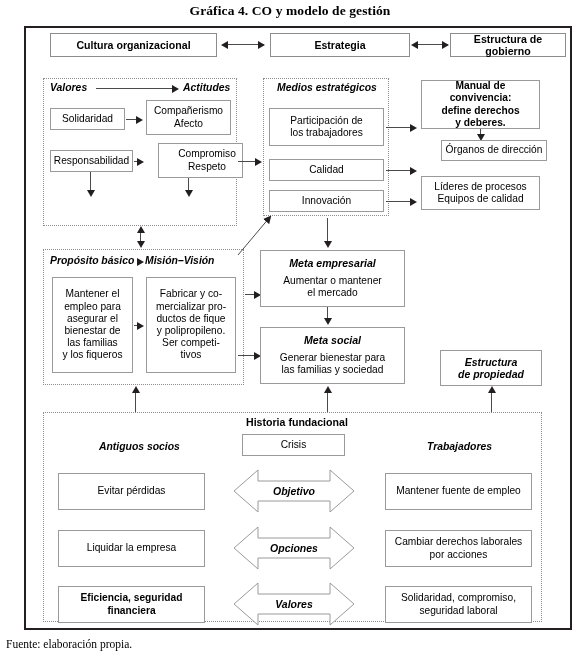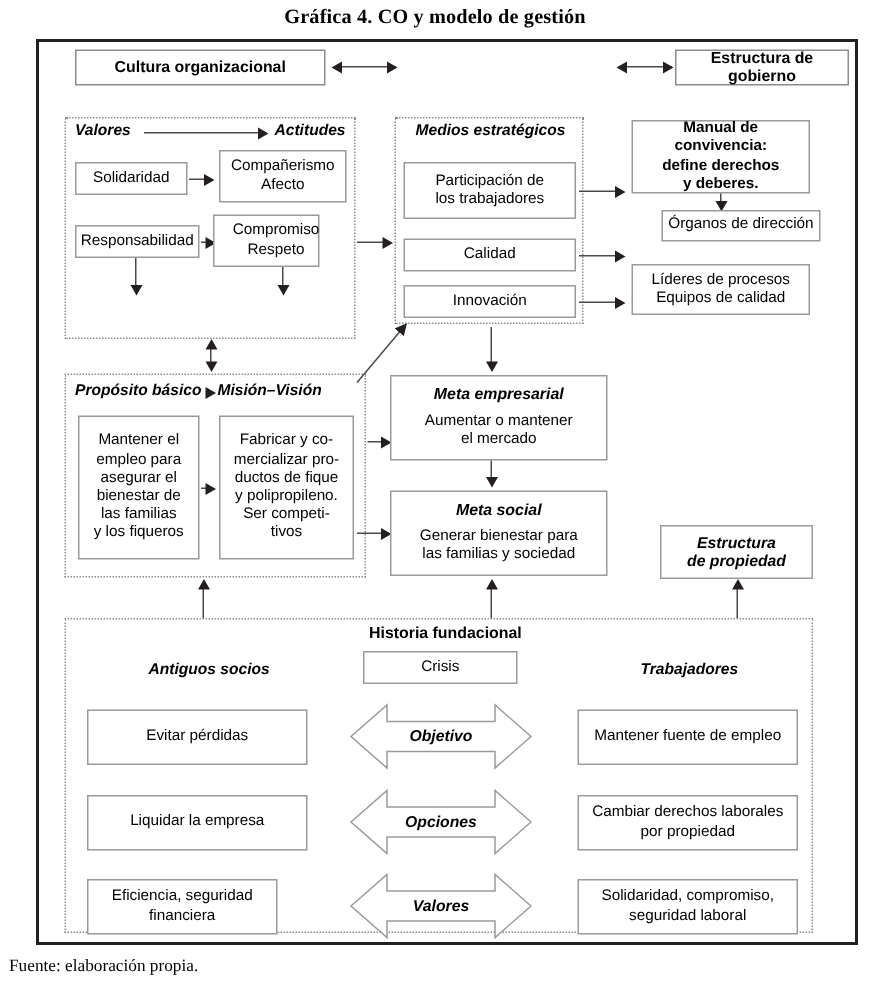--- a/index.html
+++ b/index.html
@@ -105,20 +105,23 @@
   <div class="frame"></div>
 
   <div class="bx topbox" style="left:50px;top:33px;width:167px;height:24px;">
     <span>Cultura organizacional</span>
   </div>
 
   <div class="ln lnh" style="left:224px;top:44px;width:40px;"></div>
   <div class="ar ar-l" style="left:221px;top:41px;"></div>
   <div class="ar ar-r" style="left:258px;top:41px;"></div>
 
+  <div class="bx topbox" style="left:270px;top:33px;width:140px;height:24px;">
+    <span>Estrategia</span>
+  </div>
 
   <div class="ln lnh" style="left:414px;top:44px;width:34px;"></div>
   <div class="ar ar-l" style="left:411px;top:41px;"></div>
   <div class="ar ar-r" style="left:442px;top:41px;"></div>
 
   <div class="bx topbox" style="left:450px;top:33px;width:116px;height:24px;">
     <span>Estructura de gobierno</span>
   </div>
 
   <div class="grp" style="left:43px;top:78px;width:194px;height:148px;"></div>
@@ -140,21 +143,21 @@
       <span>Afecto</span>
     </span>
   </div>
 
   <div class="bx" style="left:50px;top:150px;width:83px;height:22px;">
     <span>Responsabilidad</span>
   </div>
   <div class="ln lnh" style="left:134px;top:161px;width:8px;"></div>
   <div class="ar ar-r" style="left:137px;top:158px;"></div>
 
-  <div class="bx" style="left:142px;top:143px;width:71px;height:35px;padding-left:15px;">
+  <div class="bx" style="left:158px;top:143px;width:85px;height:35px;padding-left:15px;">
     <span>
       <span>Compromiso</span><br>
       <span>Respeto</span>
     </span>
   </div>
 
   <div class="ln lnv" style="left:90px;top:172px;height:20px;"></div>
   <div class="ar ar-d" style="left:87px;top:190px;"></div>
   <div class="ln lnv" style="left:188px;top:178px;height:14px;"></div>
   <div class="ar ar-d" style="left:185px;top:190px;"></div>
@@ -330,25 +333,25 @@
   </div>
   <div class="dbl" style="left:232px;top:523px;width:124px;height:50px;">
     <svg width="124" height="50" viewBox="0 0 124 50">
       <polygon points="2,25 26,4 26,15 98,15 98,4 122,25 98,46 98,35 26,35 26,46" fill="#ffffff" stroke="#9a9a9a" stroke-width="1"></polygon>
     </svg>
     <span class="lbl">Opciones</span>
   </div>
   <div class="bx" style="left:385px;top:530px;width:147px;height:37px;">
     <span>
       <span>Cambiar derechos laborales</span><br>
-      <span>por propiedad</span>
-    </span>
-  </div>
-
-  <div class="bx" style="left:58px;top:586px;width:127px;height:37px;">
+      <span>por acciones</span>
+    </span>
+  </div>
+
+  <div class="bx" style="left:58px;top:586px;width:147px;height:37px;font-weight:bold;">
     <span>
       <span>Eficiencia, seguridad</span><br>
       <span>financiera</span>
     </span>
   </div>
   <div class="dbl" style="left:232px;top:579px;width:124px;height:50px;">
     <svg width="124" height="50" viewBox="0 0 124 50">
       <polygon points="2,25 26,4 26,15 98,15 98,4 122,25 98,46 98,35 26,35 26,46" fill="#ffffff" stroke="#9a9a9a" stroke-width="1"></polygon>
     </svg>
     <span class="lbl">Valores</span>

